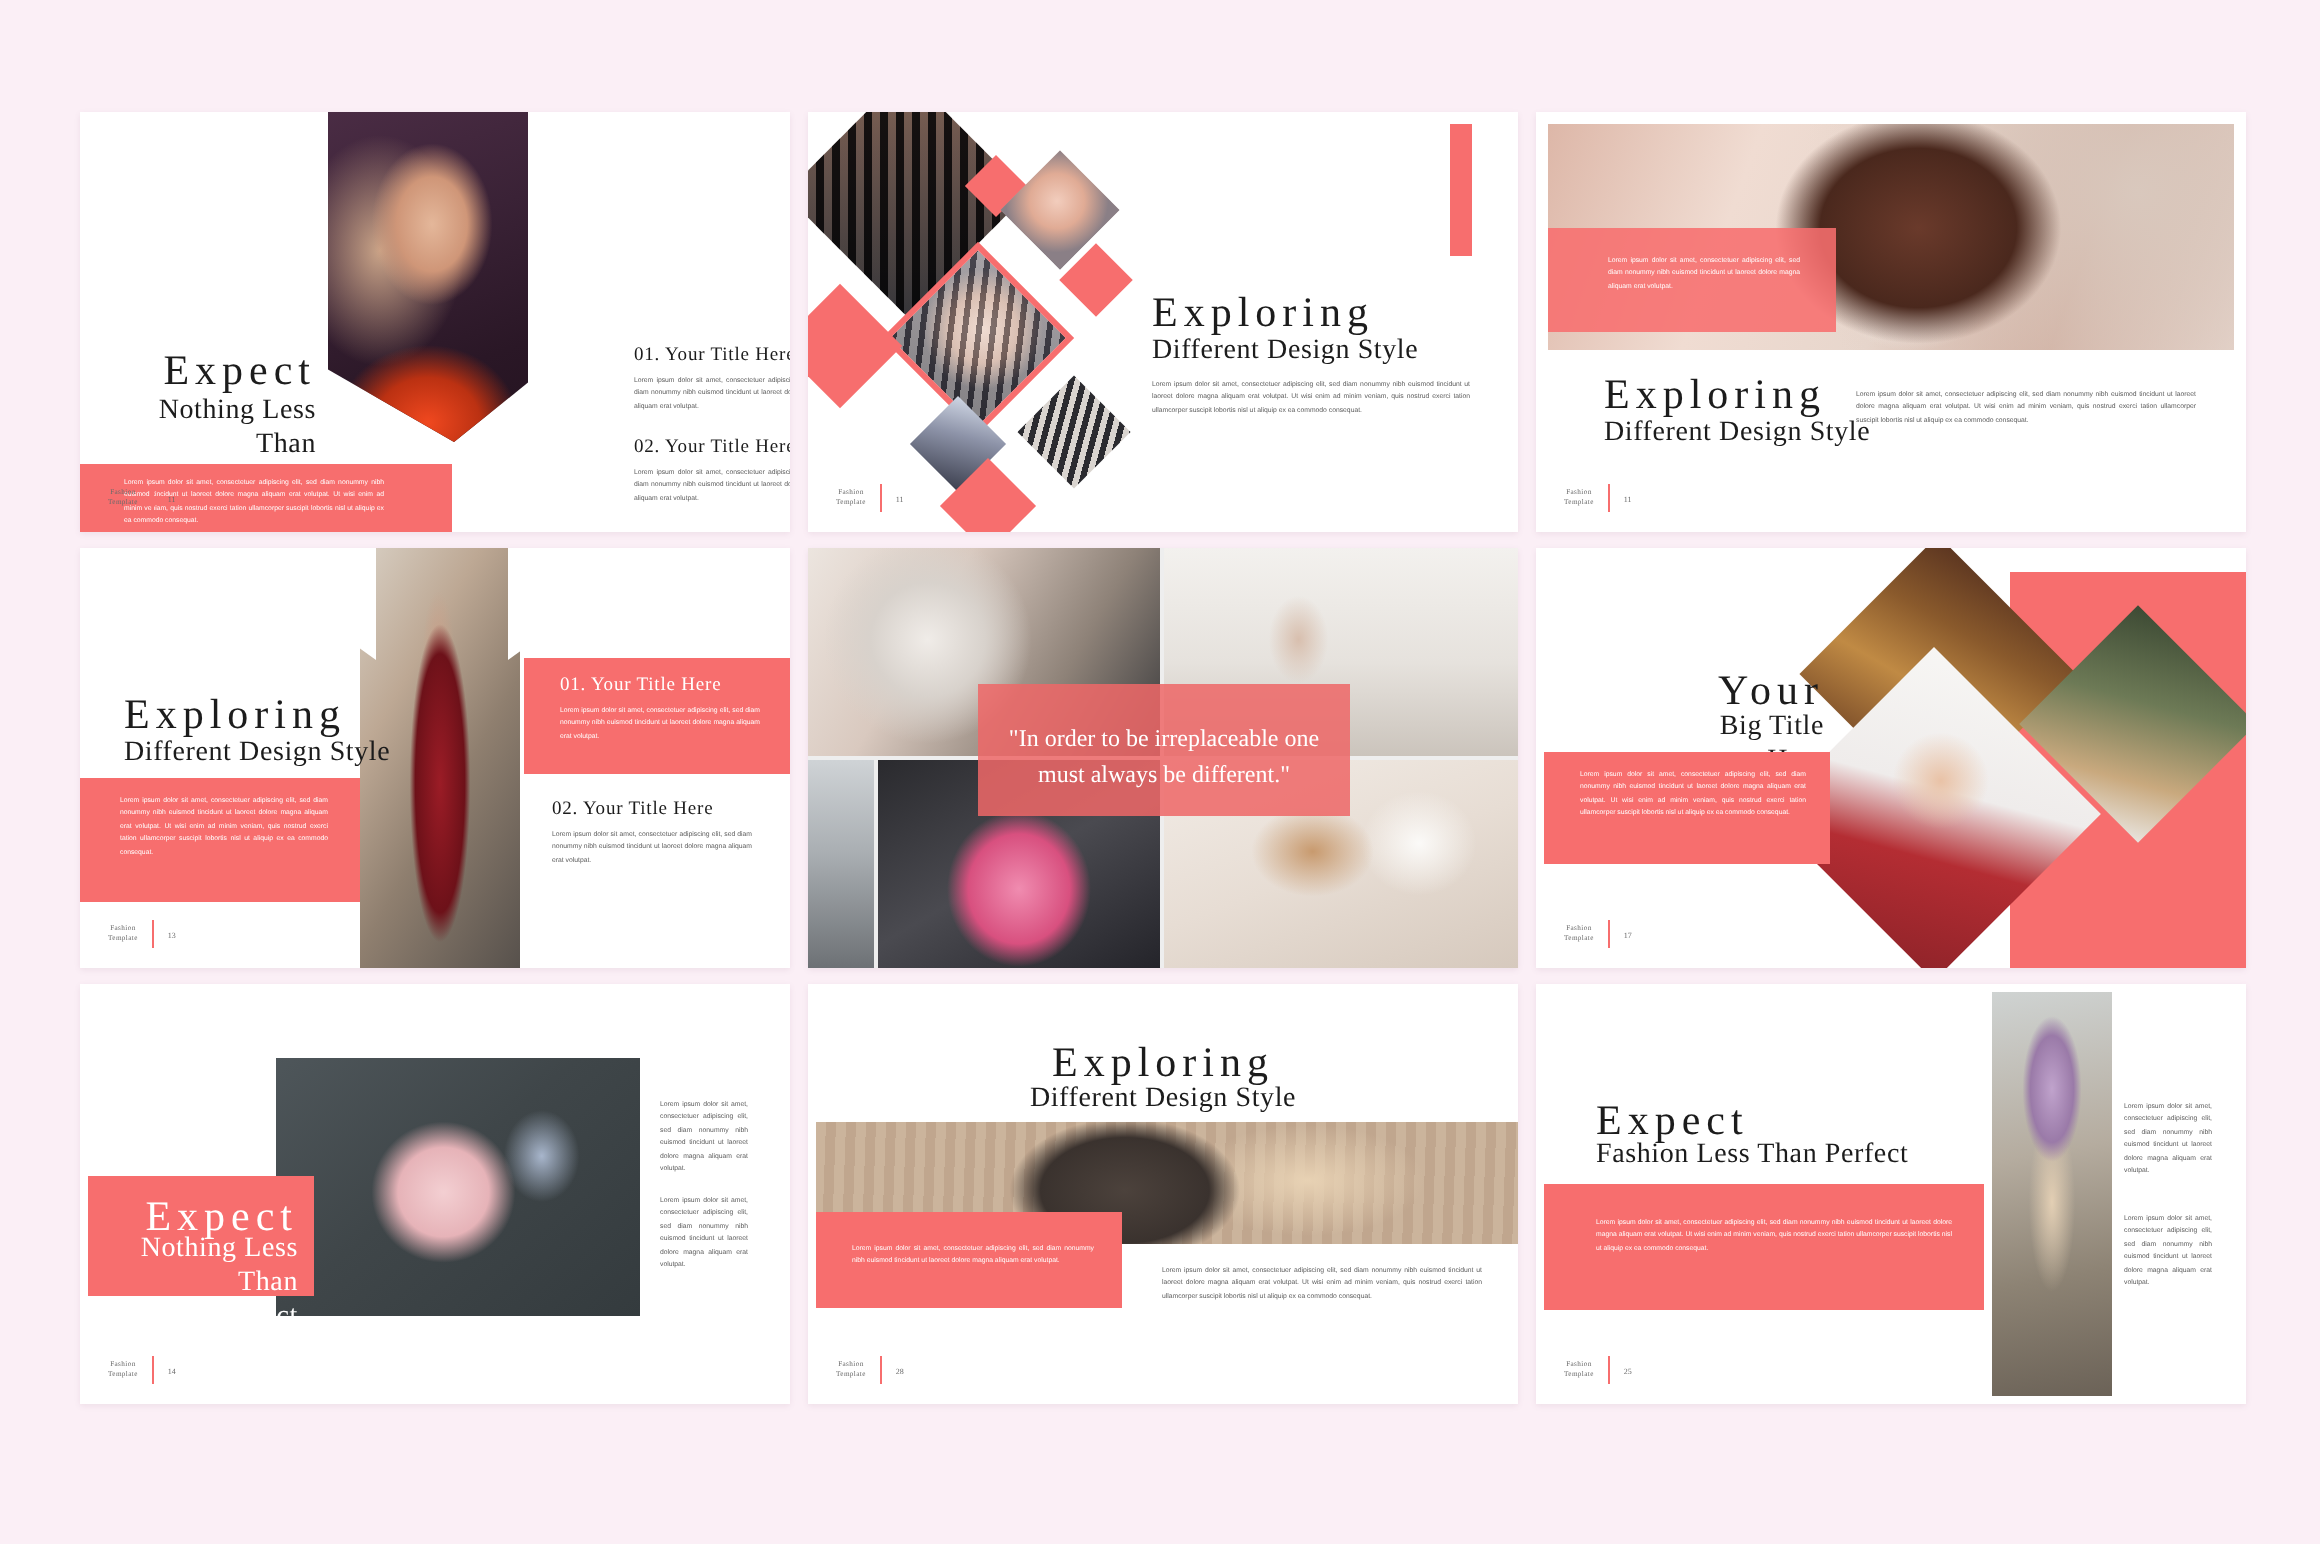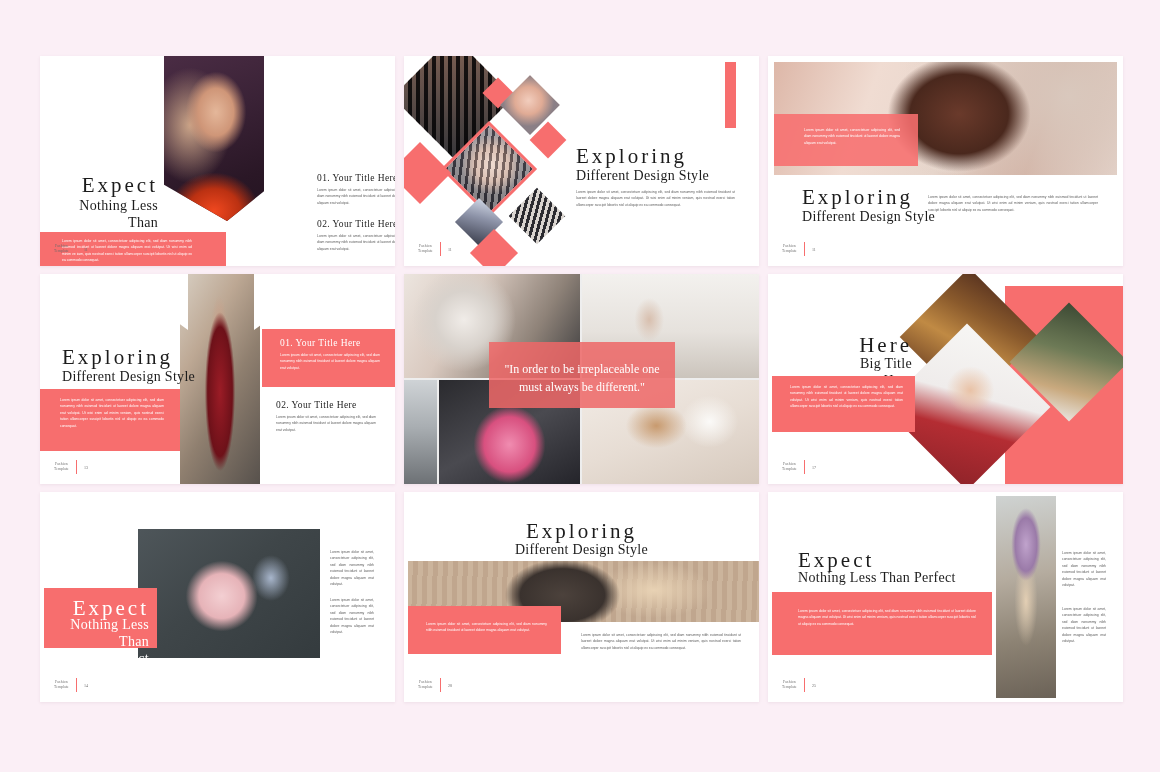--- a/index.html
+++ b/index.html
@@ -286,21 +286,21 @@
         <div>must always be different."</div>
       </div>
     </div>
 
     <div class="slide">
       <div class="coral" style="position:absolute;right:0;top:0;width:118px;height:210px;"></div>
       <div style="position:absolute;right:0;top:0;width:118px;height:12px;background:#ffffff;"></div>
       <div class="ph ph-hairgirl" style="position:absolute;left:152px;top:14px;width:98px;height:98px;transform:rotate(45deg);"></div>
       <div class="ph ph-redgirl" style="position:absolute;left:140px;top:74px;width:118px;height:118px;transform:rotate(45deg);"></div>
       <div class="ph ph-umbrella" style="position:absolute;left:259px;top:46px;width:84px;height:84px;transform:rotate(45deg);"></div>
-      <div class="ttl-big" style="position:absolute;left:88px;top:60px;width:56px;text-align:right;">Here</div>
+      <div class="ttl-big" style="position:absolute;left:88px;top:60px;width:56px;text-align:right;">Your</div>
       <div class="ttl-sub" style="position:absolute;left:68px;top:82px;width:76px;text-align:right;">Big Title Here</div>
       <div class="coral" style="position:absolute;left:4px;top:102px;width:143px;height:56px;"></div>
       <div class="body-txt white" style="position:absolute;left:22px;top:110px;width:113px;">Lorem ipsum dolor sit amet, consectetuer adipiscing elit, sed diam nonummy nibh euismod tincidunt ut laoreet dolore magna aliquam erat volutpat. Ut wisi enim ad minim veniam, quis nostrud exerci tation ullamcorper suscipit lobortis nisl ut aliquip ex ea commodo consequat.</div>
       <div class="footer">
         <div class="brand">
           <div>Fashion</div>
           <div>Template</div>
         </div>
         <div class="rule"></div>
         <div class="pg">17</div>
@@ -340,21 +340,21 @@
           <div>Template</div>
         </div>
         <div class="rule"></div>
         <div class="pg">28</div>
       </div>
     </div>
 
     <div class="slide">
       <div class="ph ph-purplehair" style="position:absolute;left:228px;top:4px;width:60px;height:202px;"></div>
       <div class="ttl-big" style="position:absolute;left:30px;top:57px;">Expect</div>
-      <div class="ttl-sub" style="position:absolute;left:30px;top:78px;">Nothing Less Than Perfect</div>
+      <div class="ttl-sub" style="position:absolute;left:30px;top:78px;">Fashion Less Than Perfect</div>
       <div class="coral" style="position:absolute;left:4px;top:100px;width:220px;height:63px;"></div>
       <div class="body-txt white" style="position:absolute;left:30px;top:116px;width:178px;">Lorem ipsum dolor sit amet, consectetuer adipiscing elit, sed diam nonummy nibh euismod tincidunt ut laoreet dolore magna aliquam erat volutpat. Ut wisi enim ad minim veniam, quis nostrud exerci tation ullamcorper suscipit lobortis nisl ut aliquip ex ea commodo consequat.</div>
       <div class="body-txt" style="position:absolute;left:294px;top:58px;width:44px;">Lorem ipsum dolor sit amet, consectetuer adipiscing elit, sed diam nonummy nibh euismod tincidunt ut laoreet dolore magna aliquam erat volutpat.</div>
       <div class="body-txt" style="position:absolute;left:294px;top:114px;width:44px;">Lorem ipsum dolor sit amet, consectetuer adipiscing elit, sed diam nonummy nibh euismod tincidunt ut laoreet dolore magna aliquam erat volutpat.</div>
       <div class="footer">
         <div class="brand">
           <div>Fashion</div>
           <div>Template</div>
         </div>
         <div class="rule"></div>

